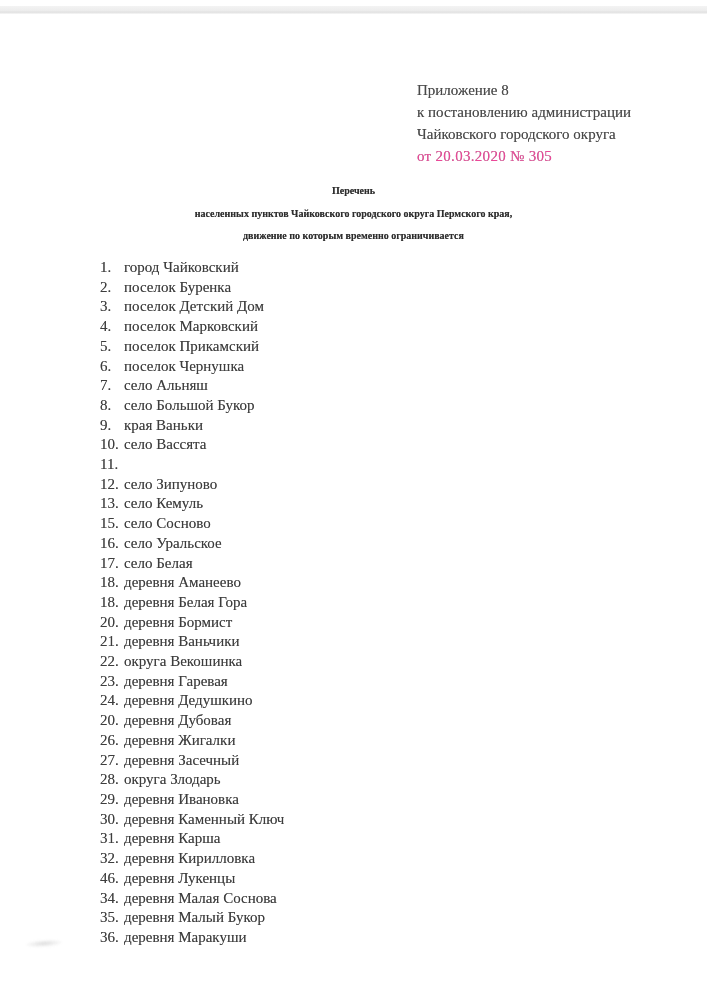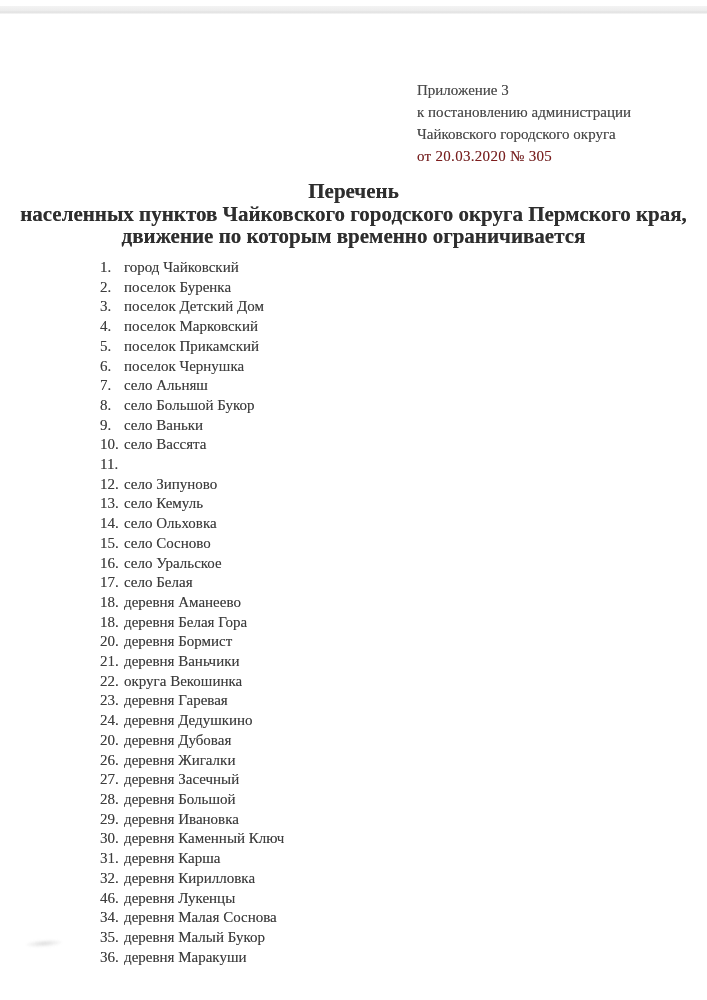--- a/index.html
+++ b/index.html
@@ -44,32 +44,32 @@
     position: absolute;
     left: 417px;
     top: 79px;
     font-size: 15px;
     line-height: 22px;
     color: #4a4a4a;
     text-shadow: 0 0 .5px rgba(70,70,70,.55);
     white-space: nowrap;
   }
   .appendix .line-4 {
-    color: #7f1d1d;
+    color: #ec4899;
     letter-spacing: .3px;
   }
   
   .doc-title {
     position: absolute;
     left: 0;
     top: 180px;
     width: 707px;
     text-align: center;
     font-weight: bold;
-    font-size: 21px;
+    font-size: 10px;
     line-height: 22.5px;
     color: #2e2e2e;
     text-shadow: 0 0 .6px rgba(45,45,45,.6);
   }
   
   ol.settlements {
     position: absolute;
     left: 100px;
     top: 258px;
     margin: 0;
@@ -94,21 +94,21 @@
 </style>
 </head>
 <body>
 
 <div class="page">
 
   <div class="scanline-top"></div>
   <div class="smudge-bottom-left"></div>
 
   <div class="appendix">
-    <div class="line-1">Приложение 3</div>
+    <div class="line-1">Приложение 8</div>
     <div class="line-2">к постановлению администрации</div>
     <div class="line-3">Чайковского городского округа</div>
     <div class="line-4">от 20.03.2020 № 305</div>
   </div>
 
   <div class="doc-title">
     <div>Перечень</div>
     <div>населенных пунктов Чайковского городского округа Пермского края,</div>
     <div>движение по которым временно ограничивается</div>
   </div>
@@ -149,21 +149,21 @@
       <span class="name">село Альняш</span>
     </li>
 
     <li class="item">
       <span class="num">8.</span>
       <span class="name">село Большой Букор</span>
     </li>
 
     <li class="item">
       <span class="num">9.</span>
-      <span class="name">село Ваньки</span>
+      <span class="name">края Ваньки</span>
     </li>
 
     <li class="item">
       <span class="num">10.</span>
       <span class="name">село Вассята</span>
     </li>
 
     <li class="item">
       <span class="num">11.</span>
     </li>
@@ -171,24 +171,20 @@
     <li class="item">
       <span class="num">12.</span>
       <span class="name">село Зипуново</span>
     </li>
 
     <li class="item">
       <span class="num">13.</span>
       <span class="name">село Кемуль</span>
     </li>
 
-    <li class="item">
-      <span class="num">14.</span>
-      <span class="name">село Ольховка</span>
-    </li>
 
     <li class="item">
       <span class="num">15.</span>
       <span class="name">село Сосново</span>
     </li>
 
     <li class="item">
       <span class="num">16.</span>
       <span class="name">село Уральское</span>
     </li>
@@ -243,21 +239,21 @@
       <span class="name">деревня Жигалки</span>
     </li>
 
     <li class="item">
       <span class="num">27.</span>
       <span class="name">деревня Засечный</span>
     </li>
 
     <li class="item">
       <span class="num">28.</span>
-      <span class="name">деревня Большой</span>
+      <span class="name">округа Злодарь</span>
     </li>
 
     <li class="item">
       <span class="num">29.</span>
       <span class="name">деревня Ивановка</span>
     </li>
 
     <li class="item">
       <span class="num">30.</span>
       <span class="name">деревня Каменный Ключ</span>

